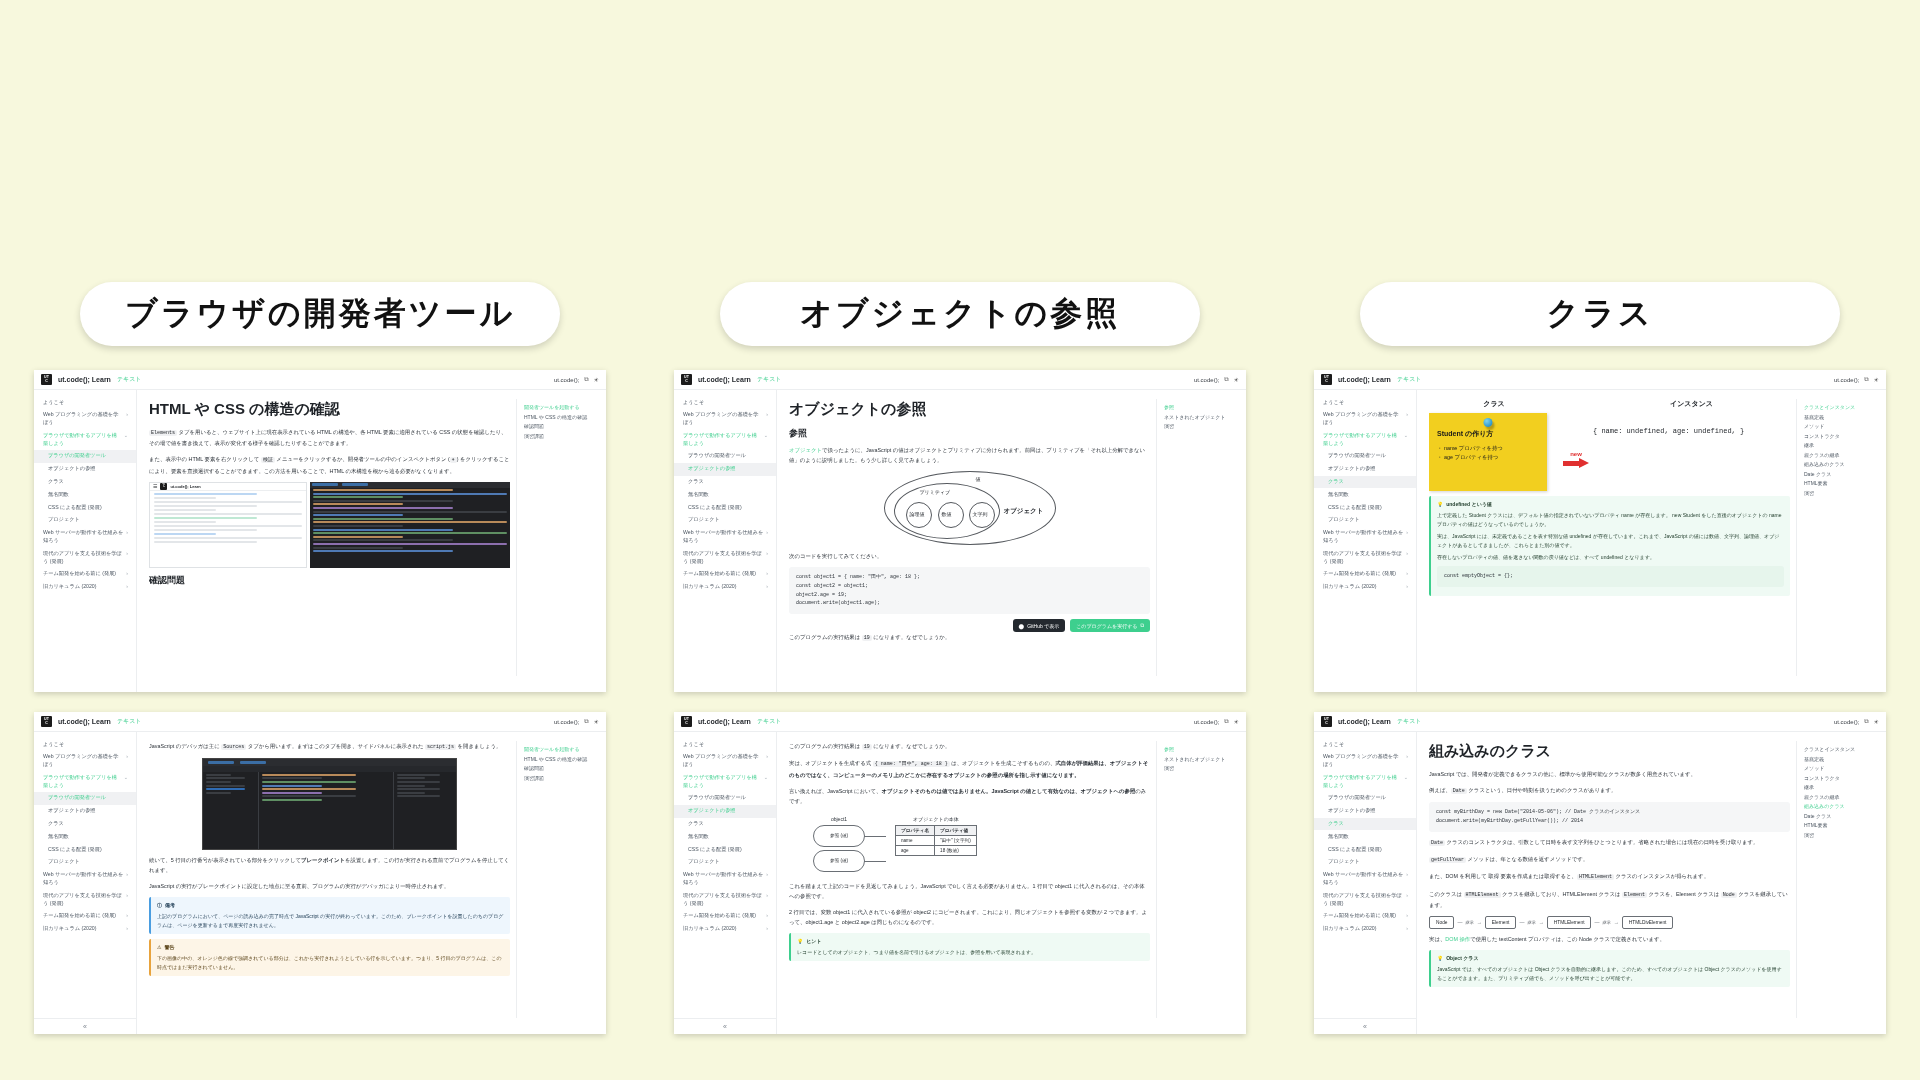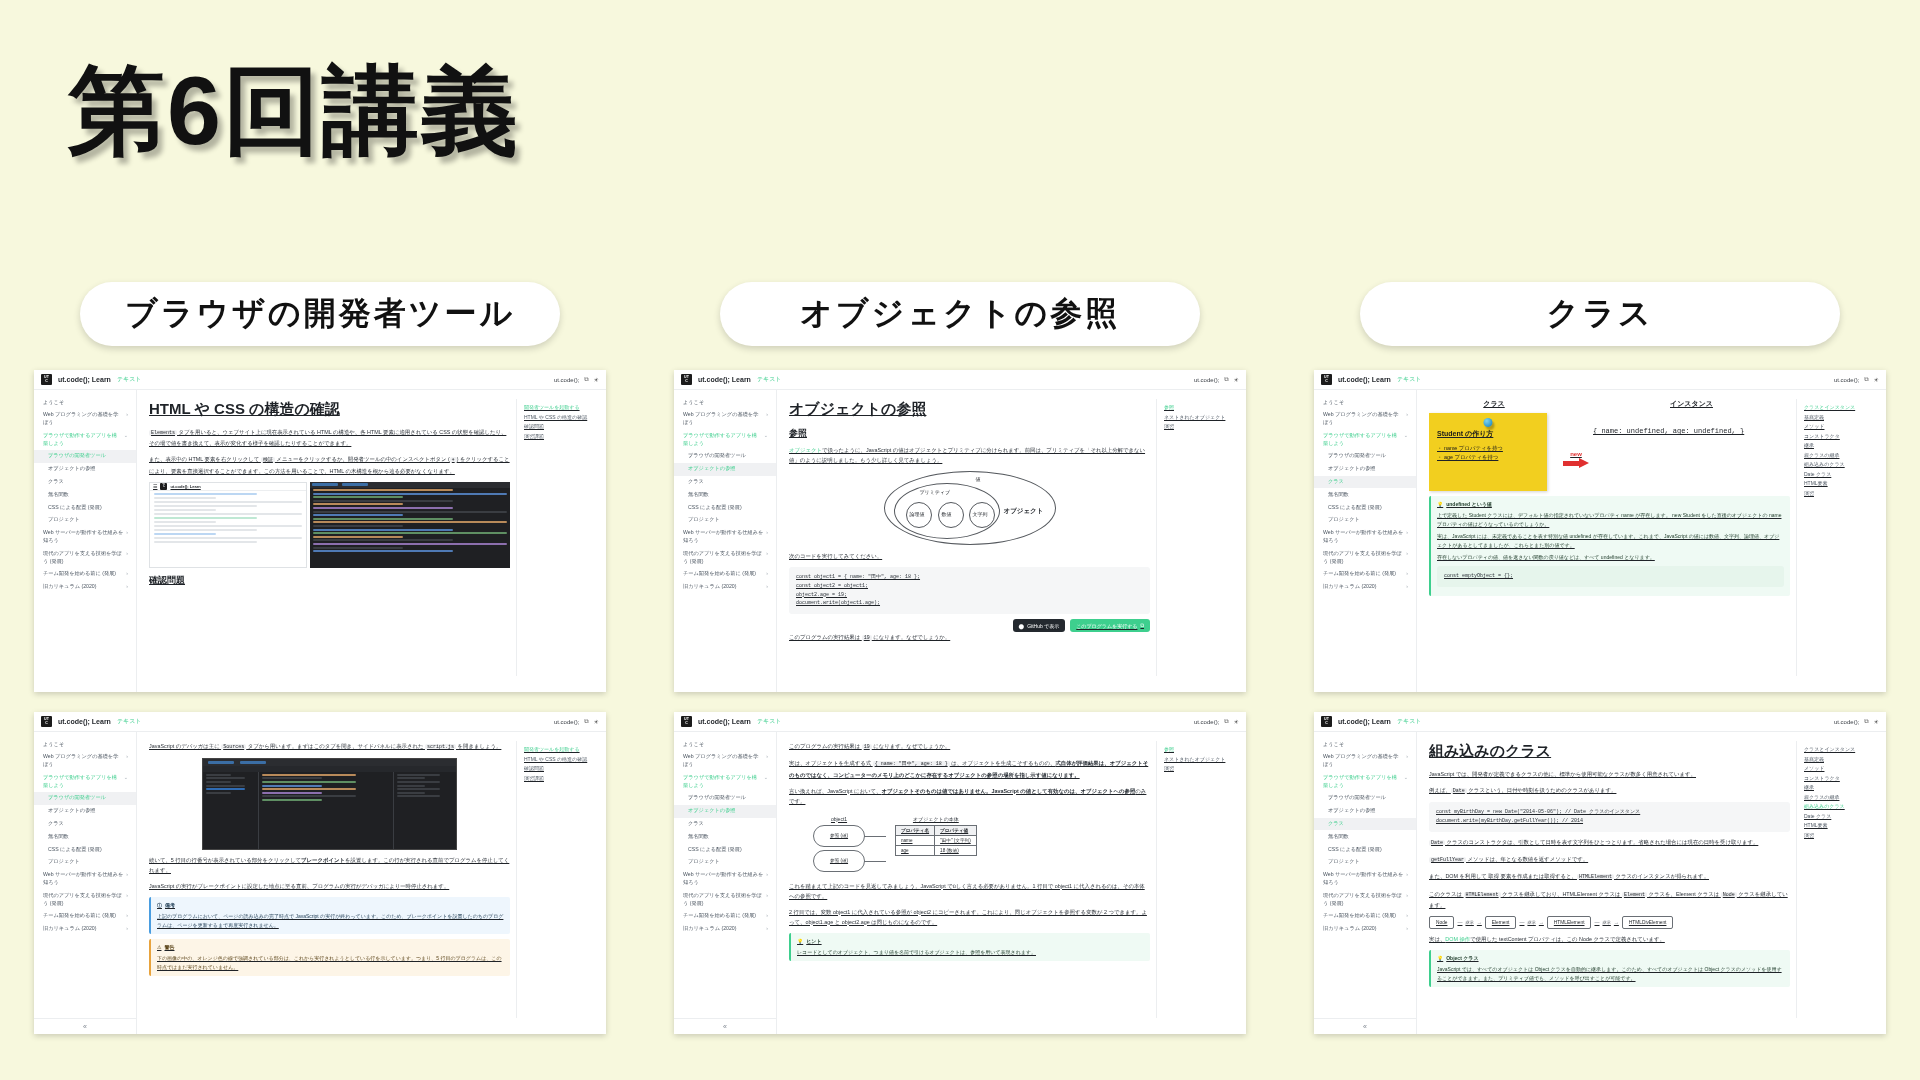--- a/index.html
+++ b/index.html
@@ -144,21 +144,20 @@
     display: flex; align-items: center; justify-content: center;
     color: #7d858e; font-size: 7px;
   }
 
   
   .main {
     flex: 1 1 auto;
     padding: 9px 12px 16px 12px;
     overflow: hidden;
     position: relative;
-    text-decoration: underline;
   }
   .main.with-toc { padding-right: 4px; display: flex; gap: 6px; }
   .main-col { flex: 1 1 auto; overflow: hidden; }
   .toc {
     width: 86px; flex: 0 0 86px;
     border-left: 1px solid #eceef0;
     padding: 4px 0 0 7px;
     font-size: 5px;
     line-height: 1.9;
     color: #4b5560;
@@ -324,21 +323,20 @@
     padding: 3px 6px; font-size: 4.8px; background: #fff;
   }
   .node-arrow { font-size: 5px; color: #6a6f75; }
   .node-lbl { font-size: 4.2px; color: #6a6f75; }
 </style>
 </head>
 <body>
 
 <div class="stage">
 
-  <div class="title">第6回講義</div>
 
   <div class="pill-row">
     <div class="pill">ブラウザの開発者ツール</div>
     <div class="pill">オブジェクトの参照</div>
     <div class="pill">クラス</div>
   </div>
 
   <div class="grid">
 
     <div class="grid-row">

